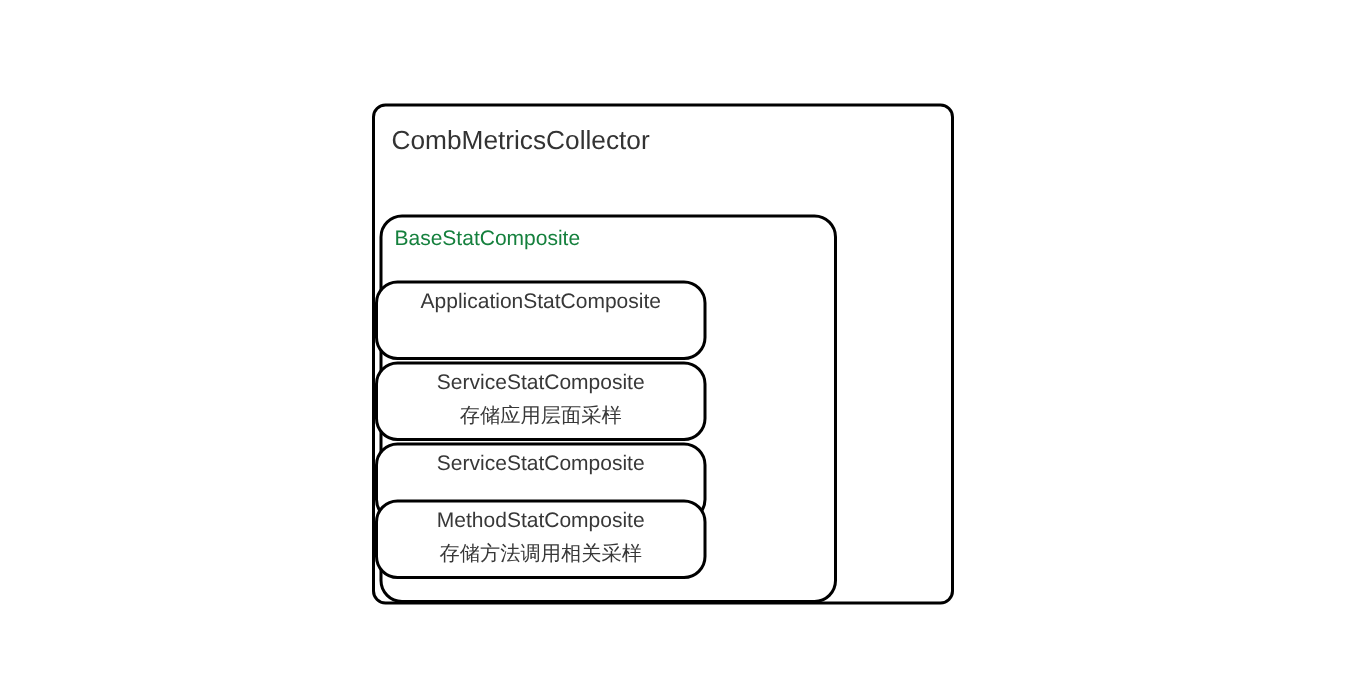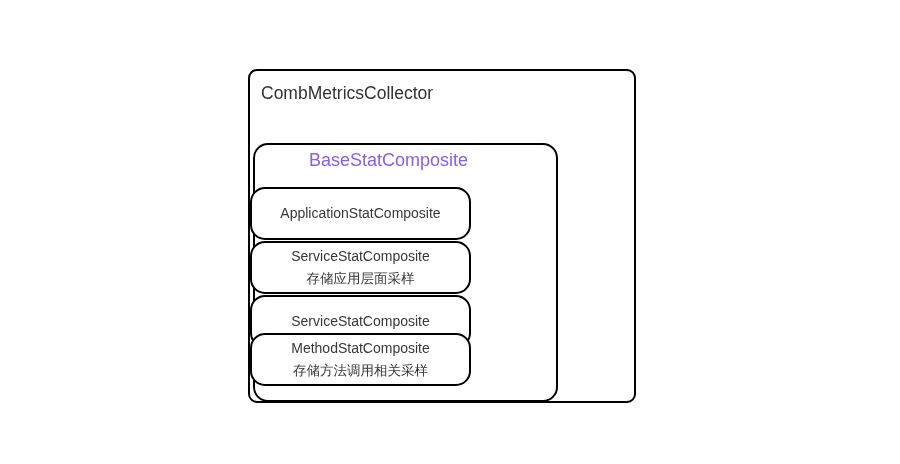--- a/index.html
+++ b/index.html
@@ -40,33 +40,32 @@
     left: 253px;
     top: 143px;
     width: 305px;
     height: 259px;
     border-radius: 15px;
   }
   .base-title {
     position: absolute;
     left: 263px;
     top: 150px;
-    font-size: 18px;
-    color: #8b5cf6;
+    font-size: 14px;
+    color: #15803d;
     white-space: nowrap;
-    margin-left: 46px;
   }
   .child-box {
     left: 250px;
     width: 221px;
     height: 53px;
     border-radius: 15px;
     display: flex;
     flex-direction: column;
-    justify-content: center;
+    justify-content: flex-start;
     align-items: center;
     text-align: center;
   }
   .child-box .line1 {
     font-size: 14px;
     color: #383838;
     line-height: 23px;
     white-space: nowrap;
   }
   .child-box .line2 {

